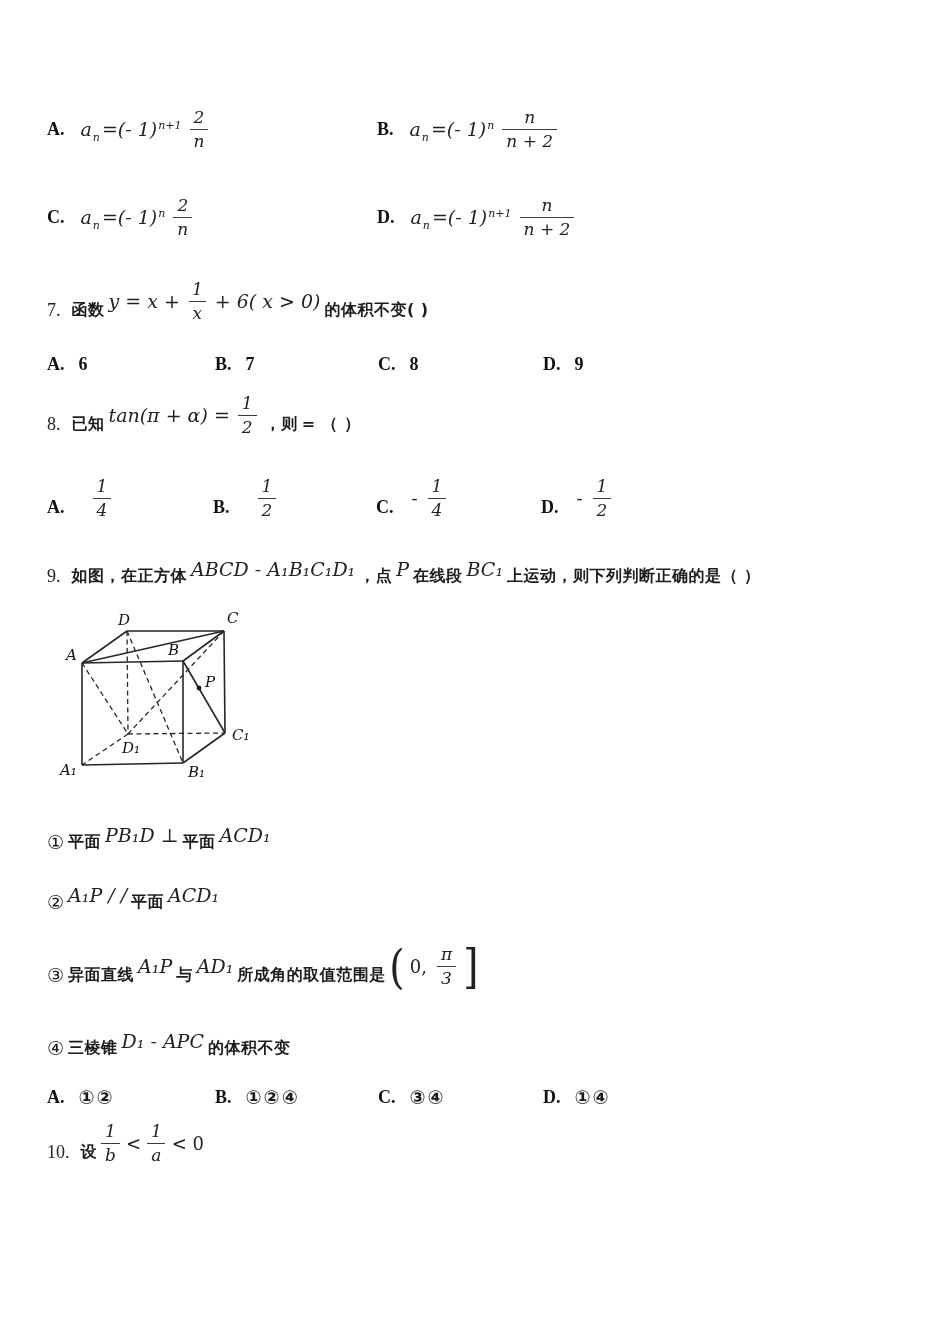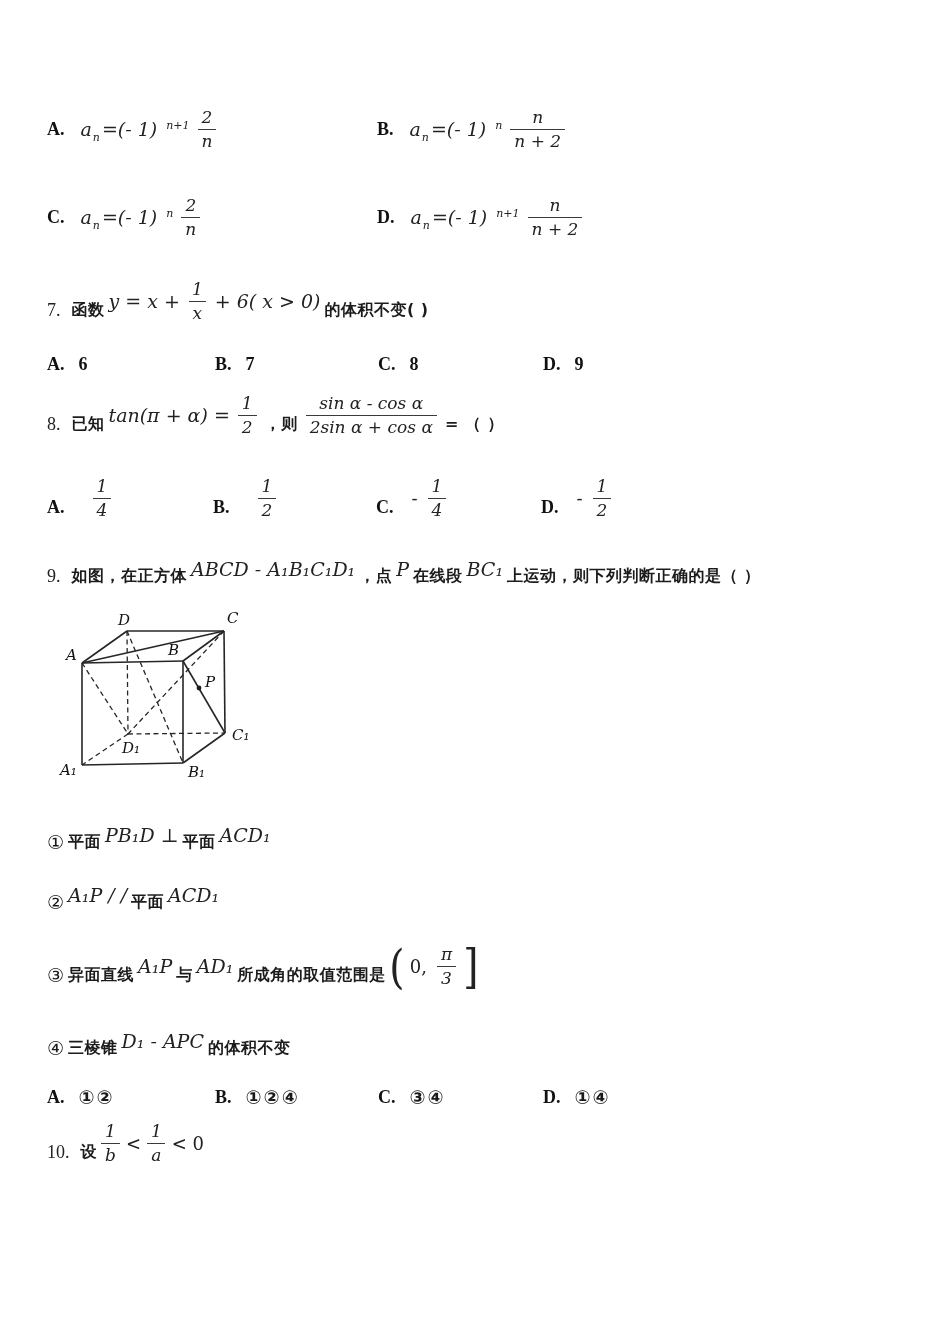--- a/index.html
+++ b/index.html
@@ -5,21 +5,21 @@
   html,body{margin:0;padding:0;background:#fff;}
   .page{position:relative;width:950px;height:1344px;background:#ffffff;color:#1c1c1c;
         font-family:"DejaVu Sans",sans-serif;overflow:hidden;}
   .row{position:absolute;display:flex;align-items:center;white-space:nowrap;}
   .olabel{font-family:"Liberation Serif",serif;font-weight:bold;font-size:18px;color:#111;margin-right:14px;}
   .qnum{font-family:"Liberation Serif",serif;font-size:18px;color:#222;margin-right:9px;}
   .cn{font-weight:bold;font-size:16px;letter-spacing:.5px;margin:12px 2px;}
   .math{font-family:"DejaVu Serif",serif;font-style:italic;font-size:19px;color:#222;margin:0 2px;}
   .rm{font-family:"DejaVu Serif",serif;font-style:normal;font-size:18px;color:#222;margin:0 4px;}
   .msub{font-size:11px;position:relative;top:5px;margin:0 2px 0 1px;font-style:italic;}
-  .msup{font-size:11px;position:relative;top:-7px;margin-left:9px;font-style:italic;}
+  .msup{font-size:11px;position:relative;top:-7px;margin-left:1px;font-style:italic;}
   .frac{display:inline-flex;flex-direction:column;align-items:center;
         font-family:"DejaVu Serif",serif;font-style:italic;font-size:17px;color:#222;
         line-height:1.3;margin:0 6px;}
   .frac .fnum{padding:0 4px;}
   .frac .fden{border-top:1.4px solid #3a3a3a;padding:0 4px;}
   .low{position:relative;top:9px;}
   .up{position:relative;top:-7px;text-align:center;}
   .optxt{font-family:"Liberation Serif",serif;font-weight:bold;font-size:18px;color:#111;}
   .circtxt{font-size:19px;font-weight:bold;color:#1a1a1a;letter-spacing:2px;}
   .circ{font-size:19px;font-weight:normal;color:#1a1a1a;margin-right:2px;}
@@ -101,24 +101,20 @@
 
   <div class="row" style="top:383px;left:47px;height:64px;">
     <span class="qnum low">8.</span>
     <span class="cn low">已知</span>
     <span class="math">tan(π + α) =</span>
     <span class="frac">
         <span class="fnum">1</span>
         <span class="fden">2</span>
       </span>
     <span class="cn low">，则</span>
-    <span class="frac">
-        <span class="fnum">sin α - cos α</span>
-        <span class="fden">2sin α + cos α</span>
-      </span>
     <span class="cn low">= （ ）</span>
   </div>
 
   <div class="row" style="top:468px;left:47px;height:60px;">
     <span class="olabel low">A.</span>
     <span class="rm"></span>
     <span class="frac">
         <span class="fnum">1</span>
         <span class="fden">4</span>
       </span>

